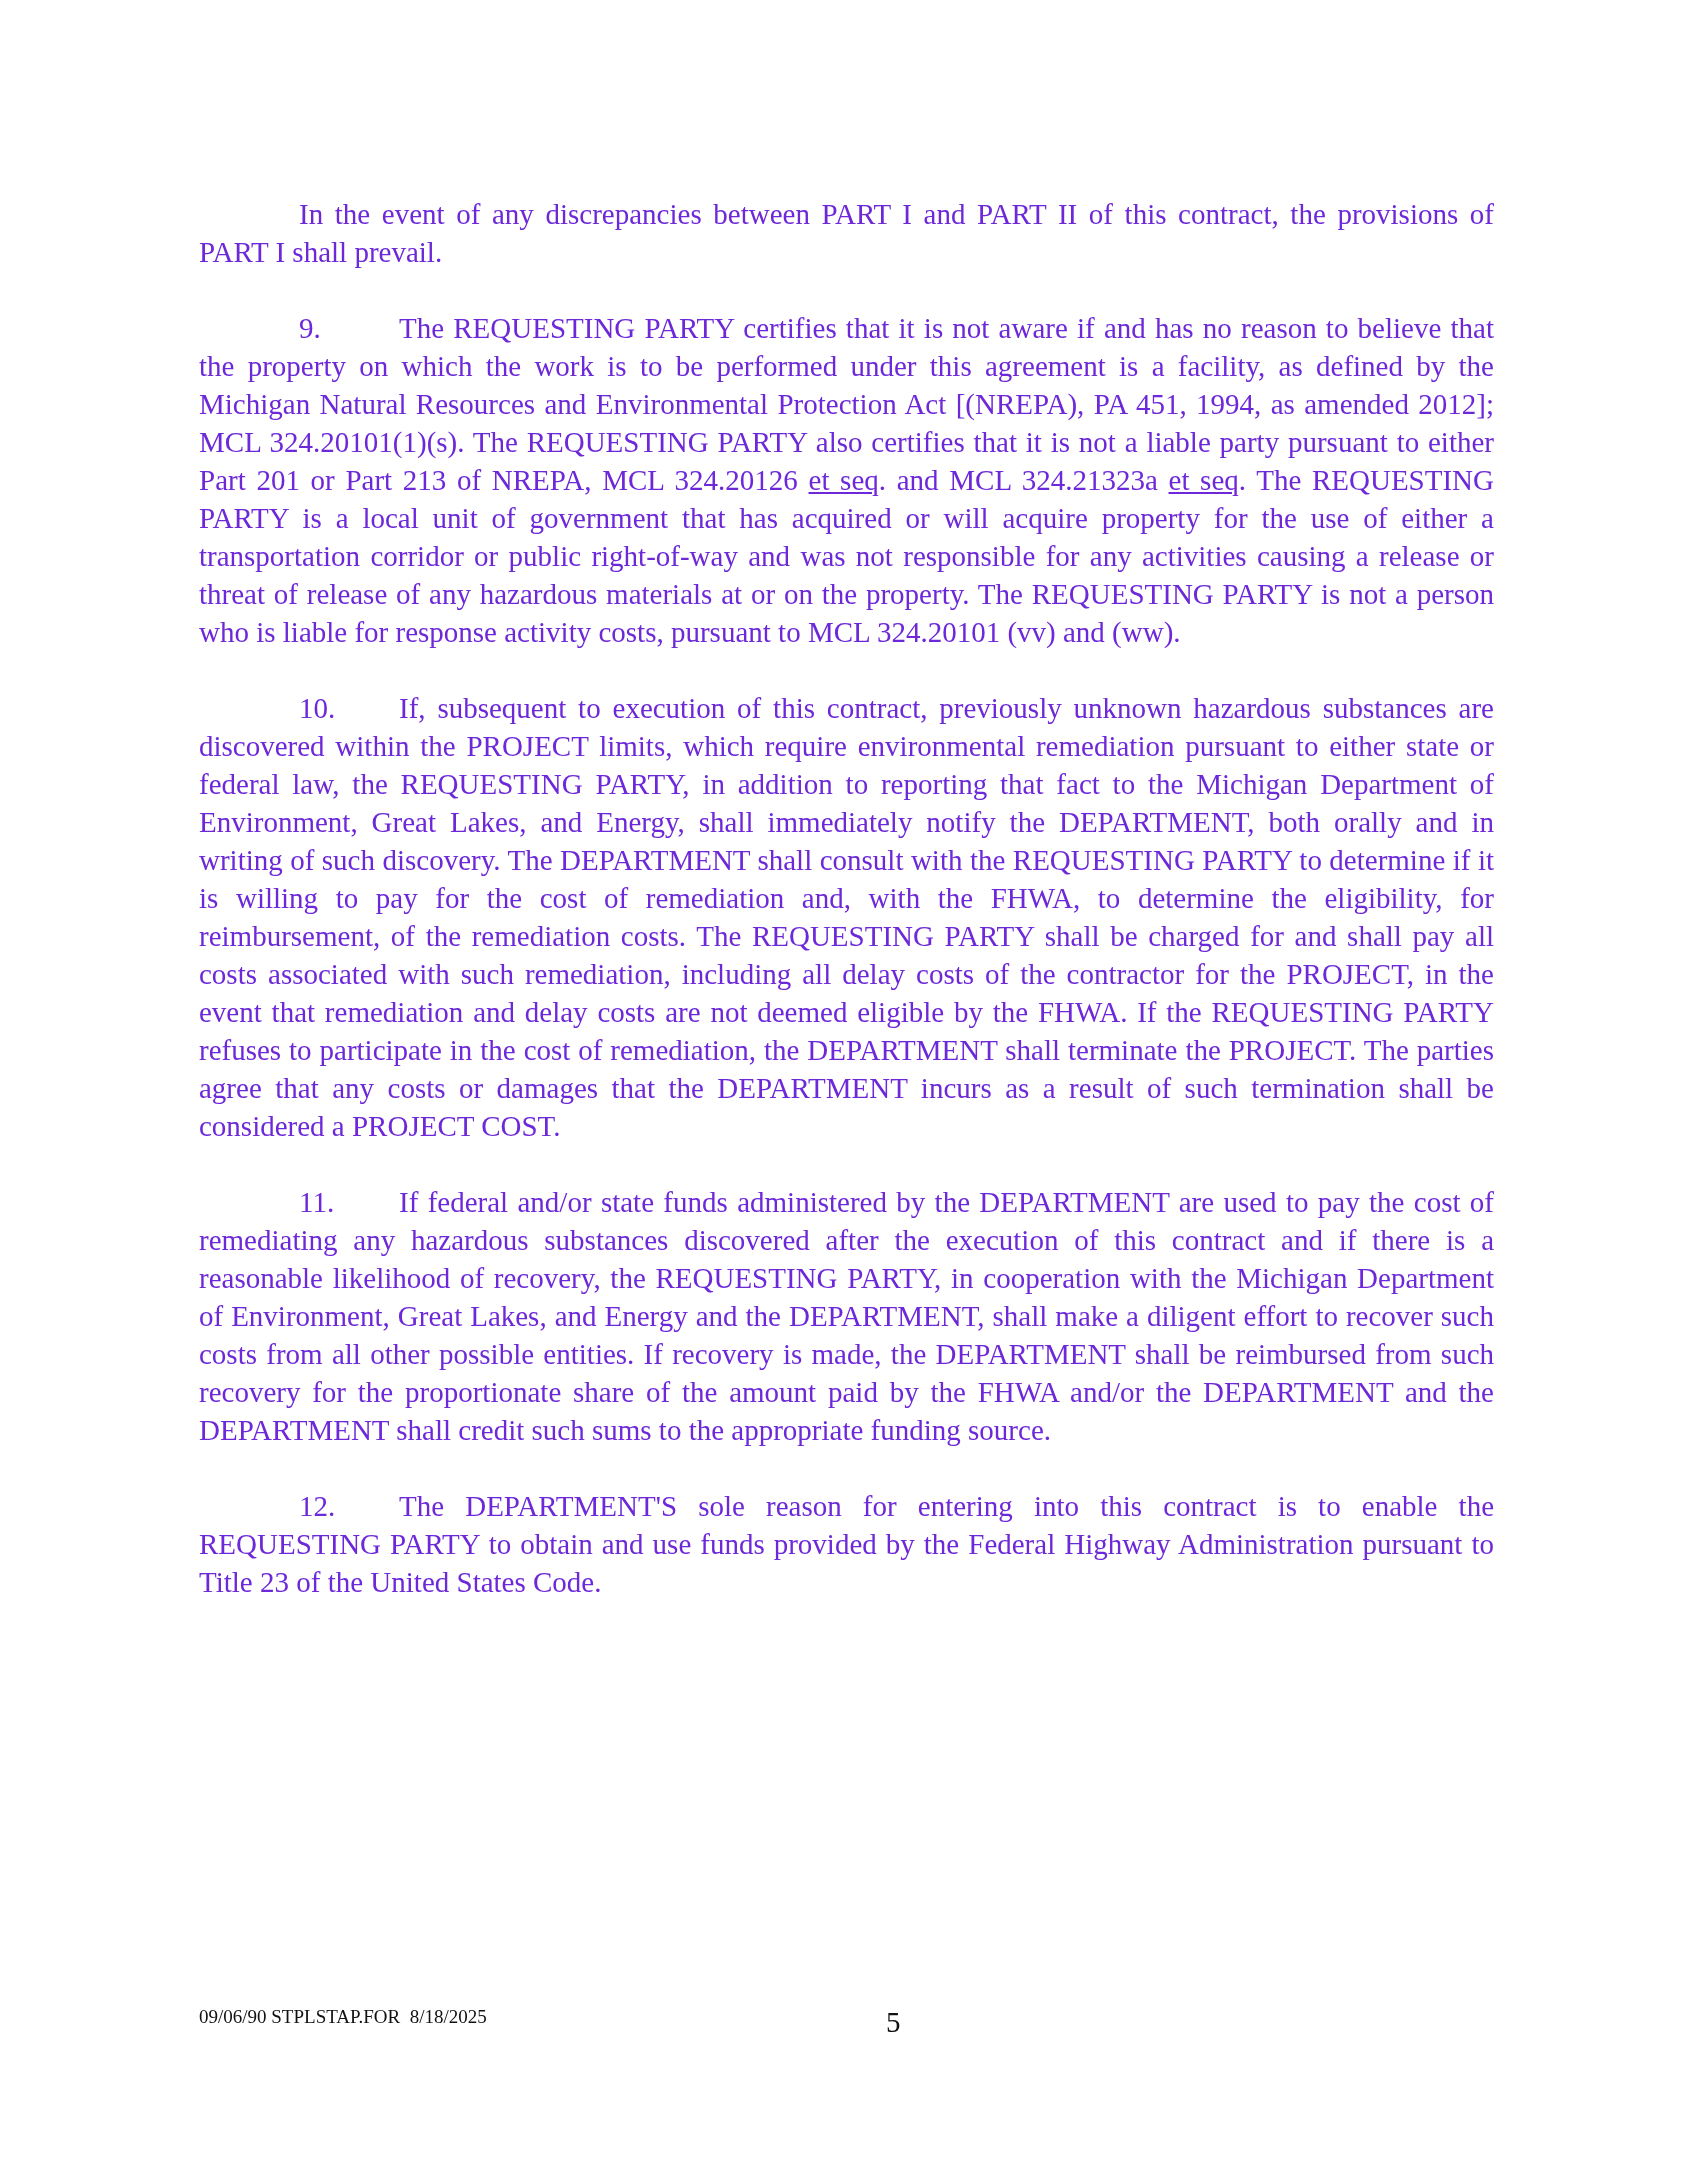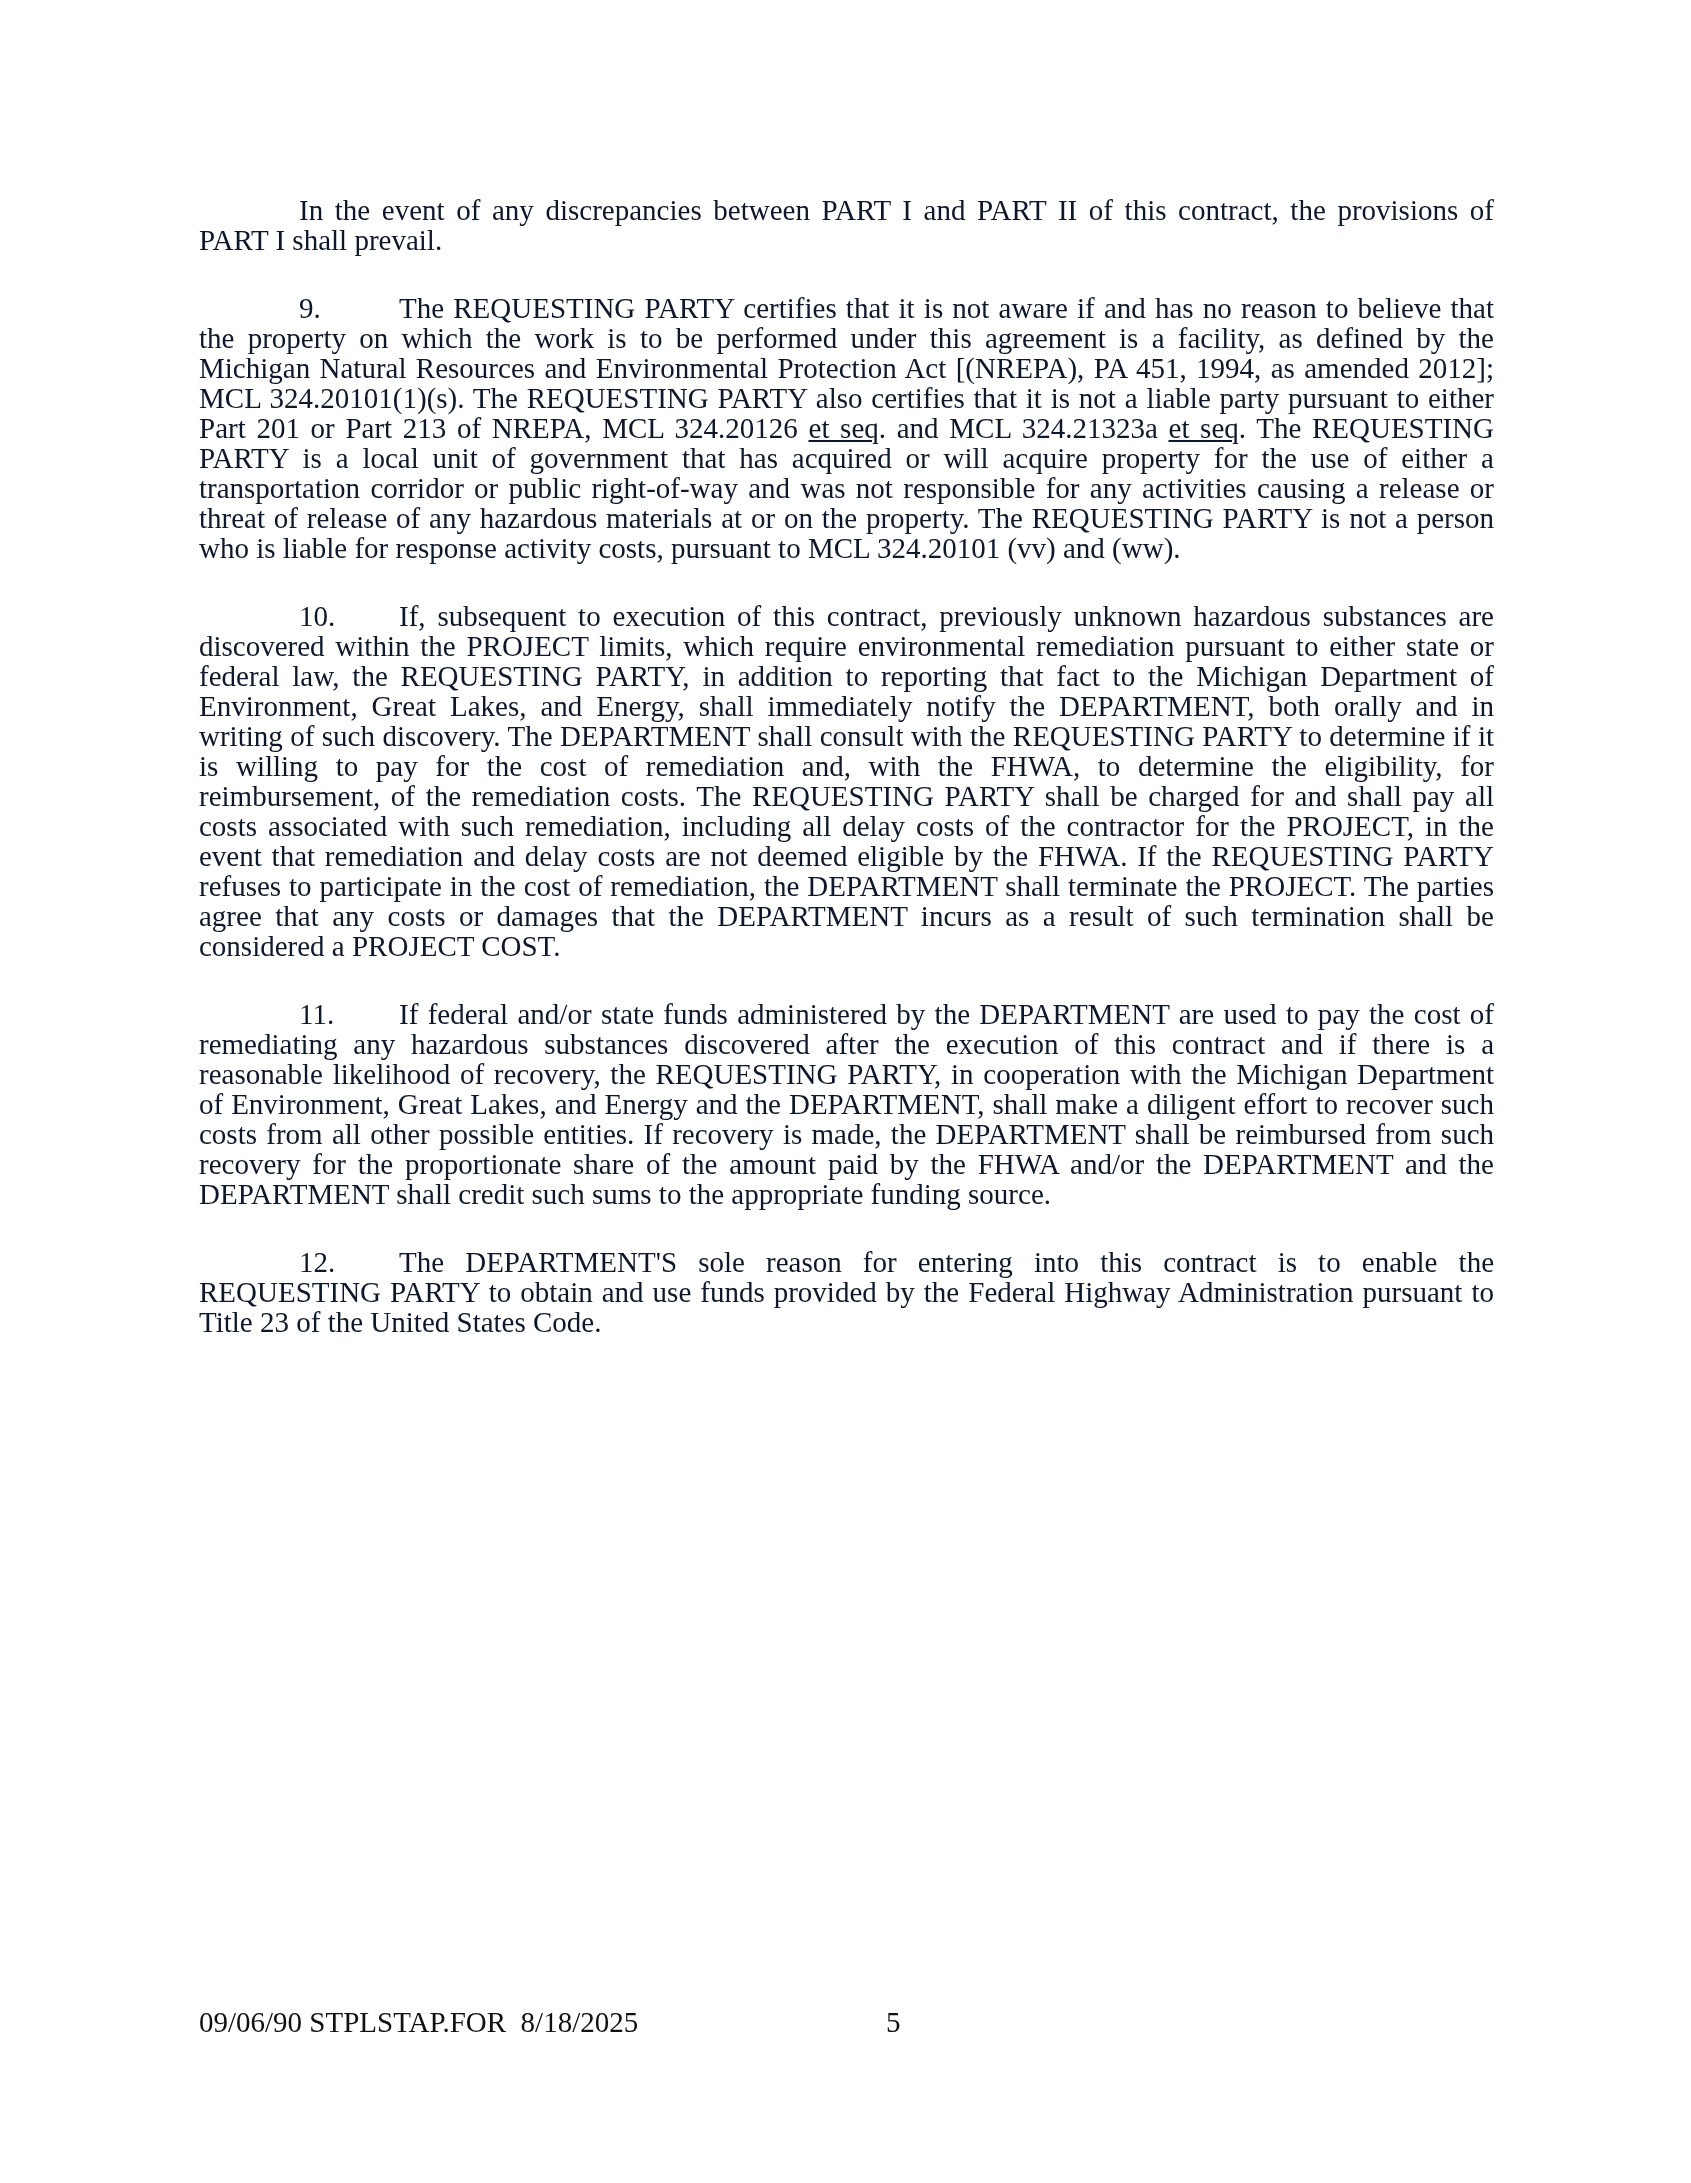--- a/index.html
+++ b/index.html
@@ -1,28 +1,28 @@
 <!DOCTYPE html>
 <html><head>
   <meta charset="utf-8">
   <style>
     html, body { margin: 0; padding: 0; background: #ffffff; }
     body { width: 1692px; height: 2183px; position: relative; overflow: hidden; }
     .page {
       position: absolute; left: 199px; top: 195px; width: 1295px;
       font-family: "Liberation Serif", "DejaVu Serif", serif;
-      font-size: 29px; line-height: 30px; color: #0f172a;
+      font-size: 29px; line-height: 38px; color: #6d28d9;
     }
     .para { text-align: justify; margin: 0 0 38px 0; text-indent: 100px; }
     .num { display: inline-block; width: 100px; text-indent: 0; }
     u.ul { }
     .footer {
       position: absolute; left: 199px; top: 2006px;
       font-family: "Liberation Serif", "DejaVu Serif", serif;
-      font-size: 29px; color: #111111; white-space: pre;
+      font-size: 19px; color: #111111; white-space: pre;
     }
     .pagenum { position: absolute; left: 886px; top: 2006px;
       font-family: "Liberation Serif", "DejaVu Serif", serif; font-size: 29px; color:#111; }
   </style>
 </head>
 <body>
 
 <div class="page">
   <p class="para">
     <span>In the event of any discrepancies between PART I and PART II of this contract, the provisions of PART I shall prevail.</span>

